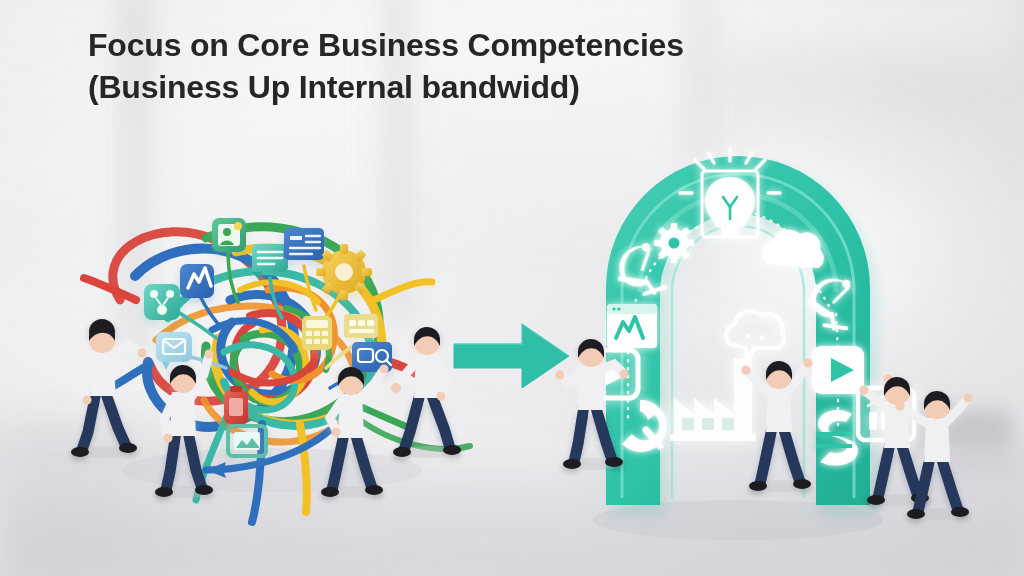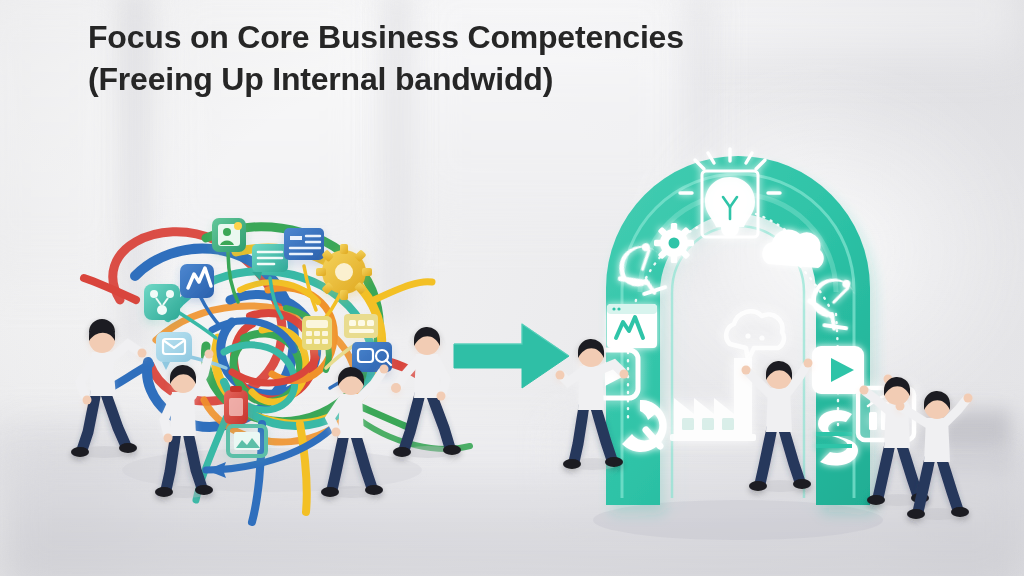--- a/index.html
+++ b/index.html
@@ -64,21 +64,21 @@
     background: radial-gradient(ellipse at center, rgba(255,255,255,.9), rgba(255,255,255,0) 70%);
     filter: blur(10px); }
   .bg-vignette {
     position:absolute; inset:0;
     background: radial-gradient(ellipse at 50% 45%, rgba(255,255,255,0) 45%, rgba(150,150,158,.18) 100%);
   }
 
   
   .title-block {
     position: absolute;
-    left: 88px; top: 16px;
+    left: 88px; top: 24px;
     width: 760px;
     z-index: 40;
   }
   .title-line {
     font-size: 32px;
     font-weight: bold;
     color: #262626;
     letter-spacing: -0.2px;
     line-height: 1.32;
     white-space: nowrap;
@@ -669,16 +669,16 @@
       <path d="M946,422 L958,410 L966,400" stroke="#f0f0f2" stroke-width="9" fill="none" stroke-linecap="round"></path>
       <circle cx="900" cy="406" r="4.5" fill="#f2ccb4"></circle>
       <circle cx="968" cy="398" r="4.5" fill="#f2ccb4"></circle>
       <circle cx="937" cy="406" r="13" fill="#f2ccb4"></circle>
       <path d="M924,405 A13,13 0 0 1 950,403 L950,410 C944,397 931,397 924,410 Z" fill="#1e1e22"></path>
     </g>
   </svg>
 
   <div class="title-block">
     <div class="title-line">Focus on Core Business Competencies</div>
-    <div class="title-line">(Freeing Up Internal bandwidd)</div>
+    <div class="title-line">(Business Up Internal bandwidd)</div>
   </div>
 
 </div>
 
 </body></html>

